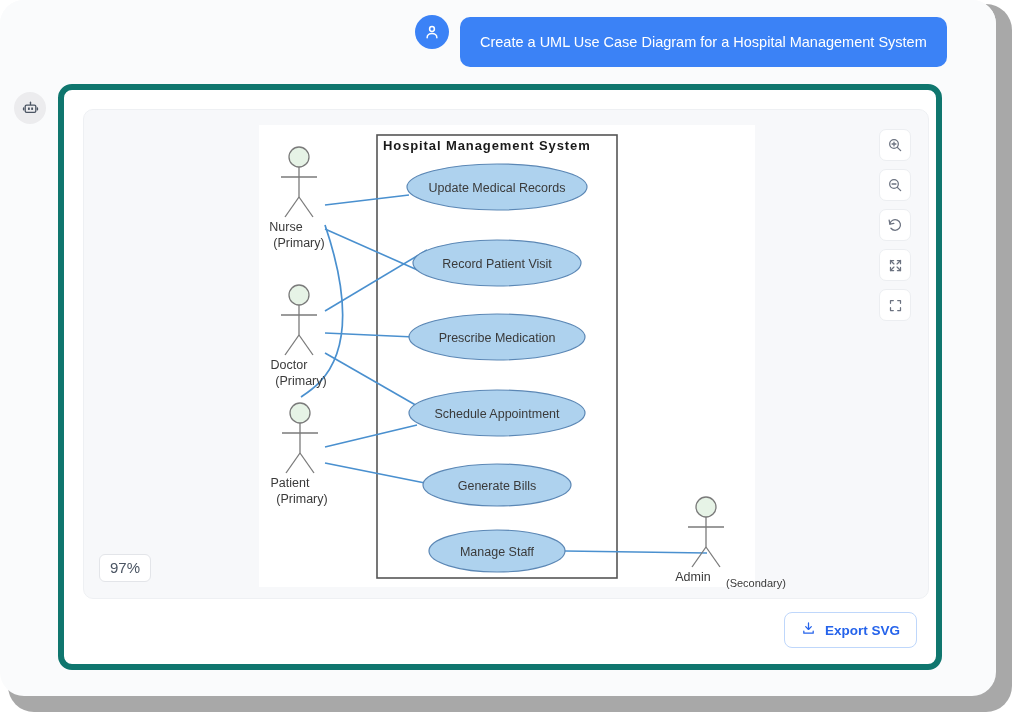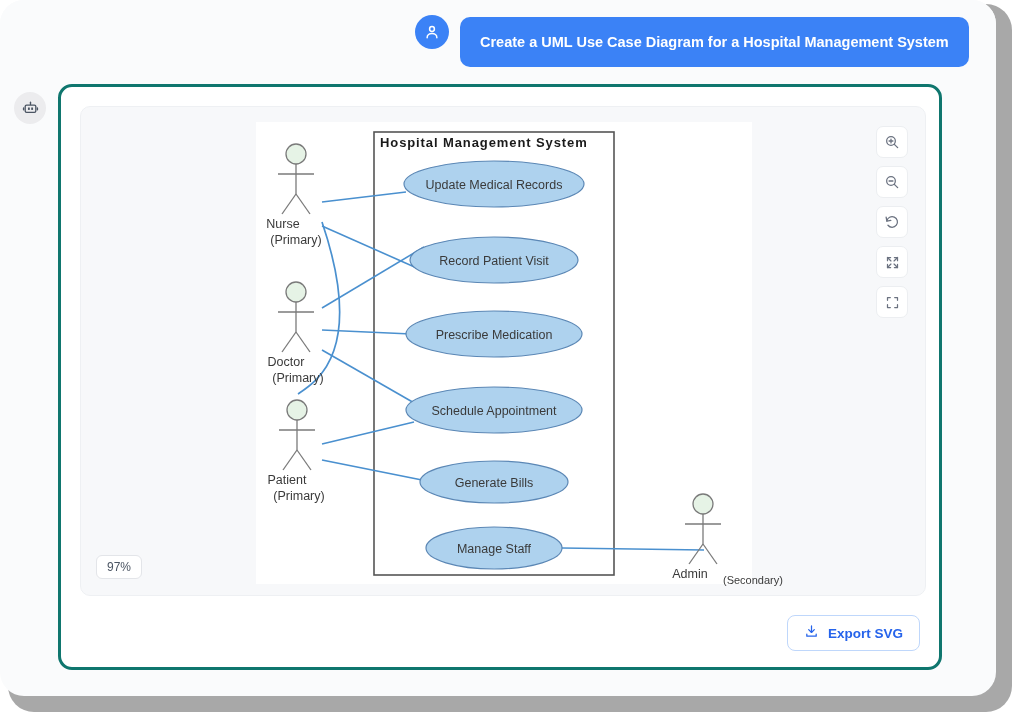--- a/index.html
+++ b/index.html
@@ -30,21 +30,20 @@
     background: #fafbfc;
     border-radius: 24px;
     overflow: hidden;
   }
 
   
   #prompt-row {
     position: absolute;
     left: 0; top: 0; width: 996px; height: 78px;
     background: #fafbfc;
-    font-weight: bold;
   }
   #user-avatar {
     position: absolute;
     left: 415px; top: 15px;
     width: 34px; height: 34px;
     border-radius: 50%;
     background: #3b82f6;
     display: flex; align-items: center; justify-content: center;
   }
   #user-bubble {
@@ -69,21 +68,21 @@
     background: #ececee;
     display: flex; align-items: center; justify-content: center;
   }
 
   
   #response-card {
     position: absolute;
     left: 58px; top: 84px;
     width: 884px; height: 586px;
     background: #ffffff;
-    border: 3px solid #0f766e;
+    border: 6px solid #0f766e;
     border-radius: 14px;
   }
   #diagram-panel {
     position: absolute;
     left: 19px; top: 19px;
     width: 846px; height: 490px;
     background: #f7f8fa;
     border: 1px solid #eef0f3;
     border-radius: 10px;
     overflow: hidden;
@@ -98,21 +97,21 @@
   #uml-svg { display: block; }
 
   
   #zoom-badge {
     position: absolute;
     left: 15px; bottom: 16px;
     background: #ffffff;
     border: 1px solid #e3e5e9;
     border-radius: 6px;
     padding: 4px 10px;
-    font-size: 12px;
+    font-size: 15px;
     color: #4b5563;
     line-height: 1.2;
   }
 
   
   #zoom-toolbar {
     position: absolute;
     right: 17px; top: 19px;
     display: flex; flex-direction: column; gap: 8px;
   }

